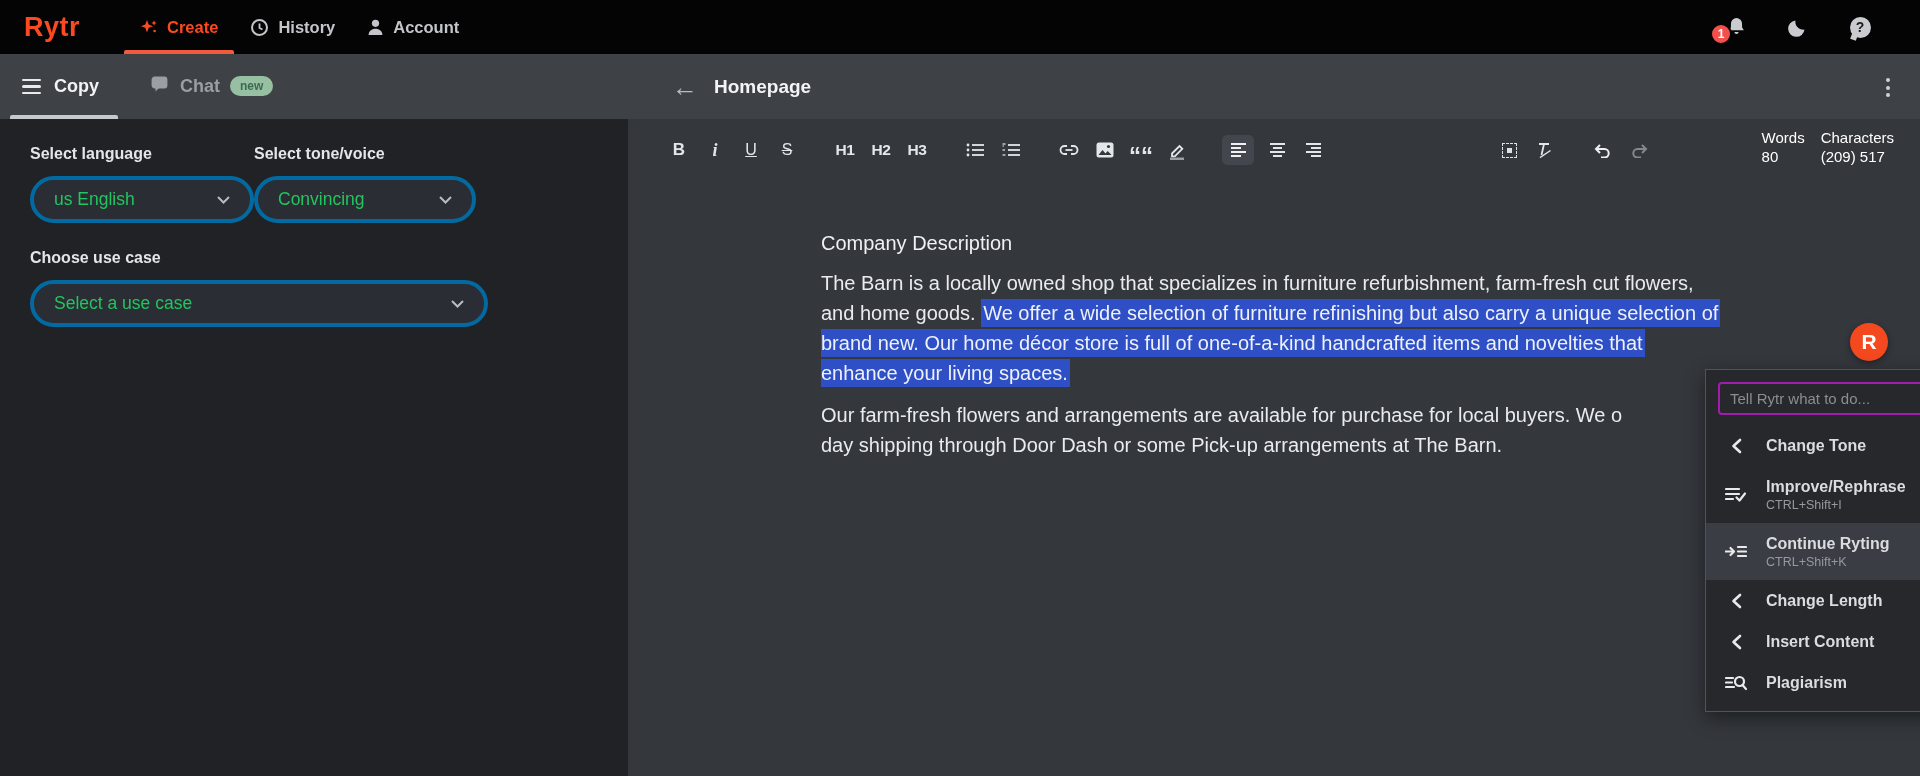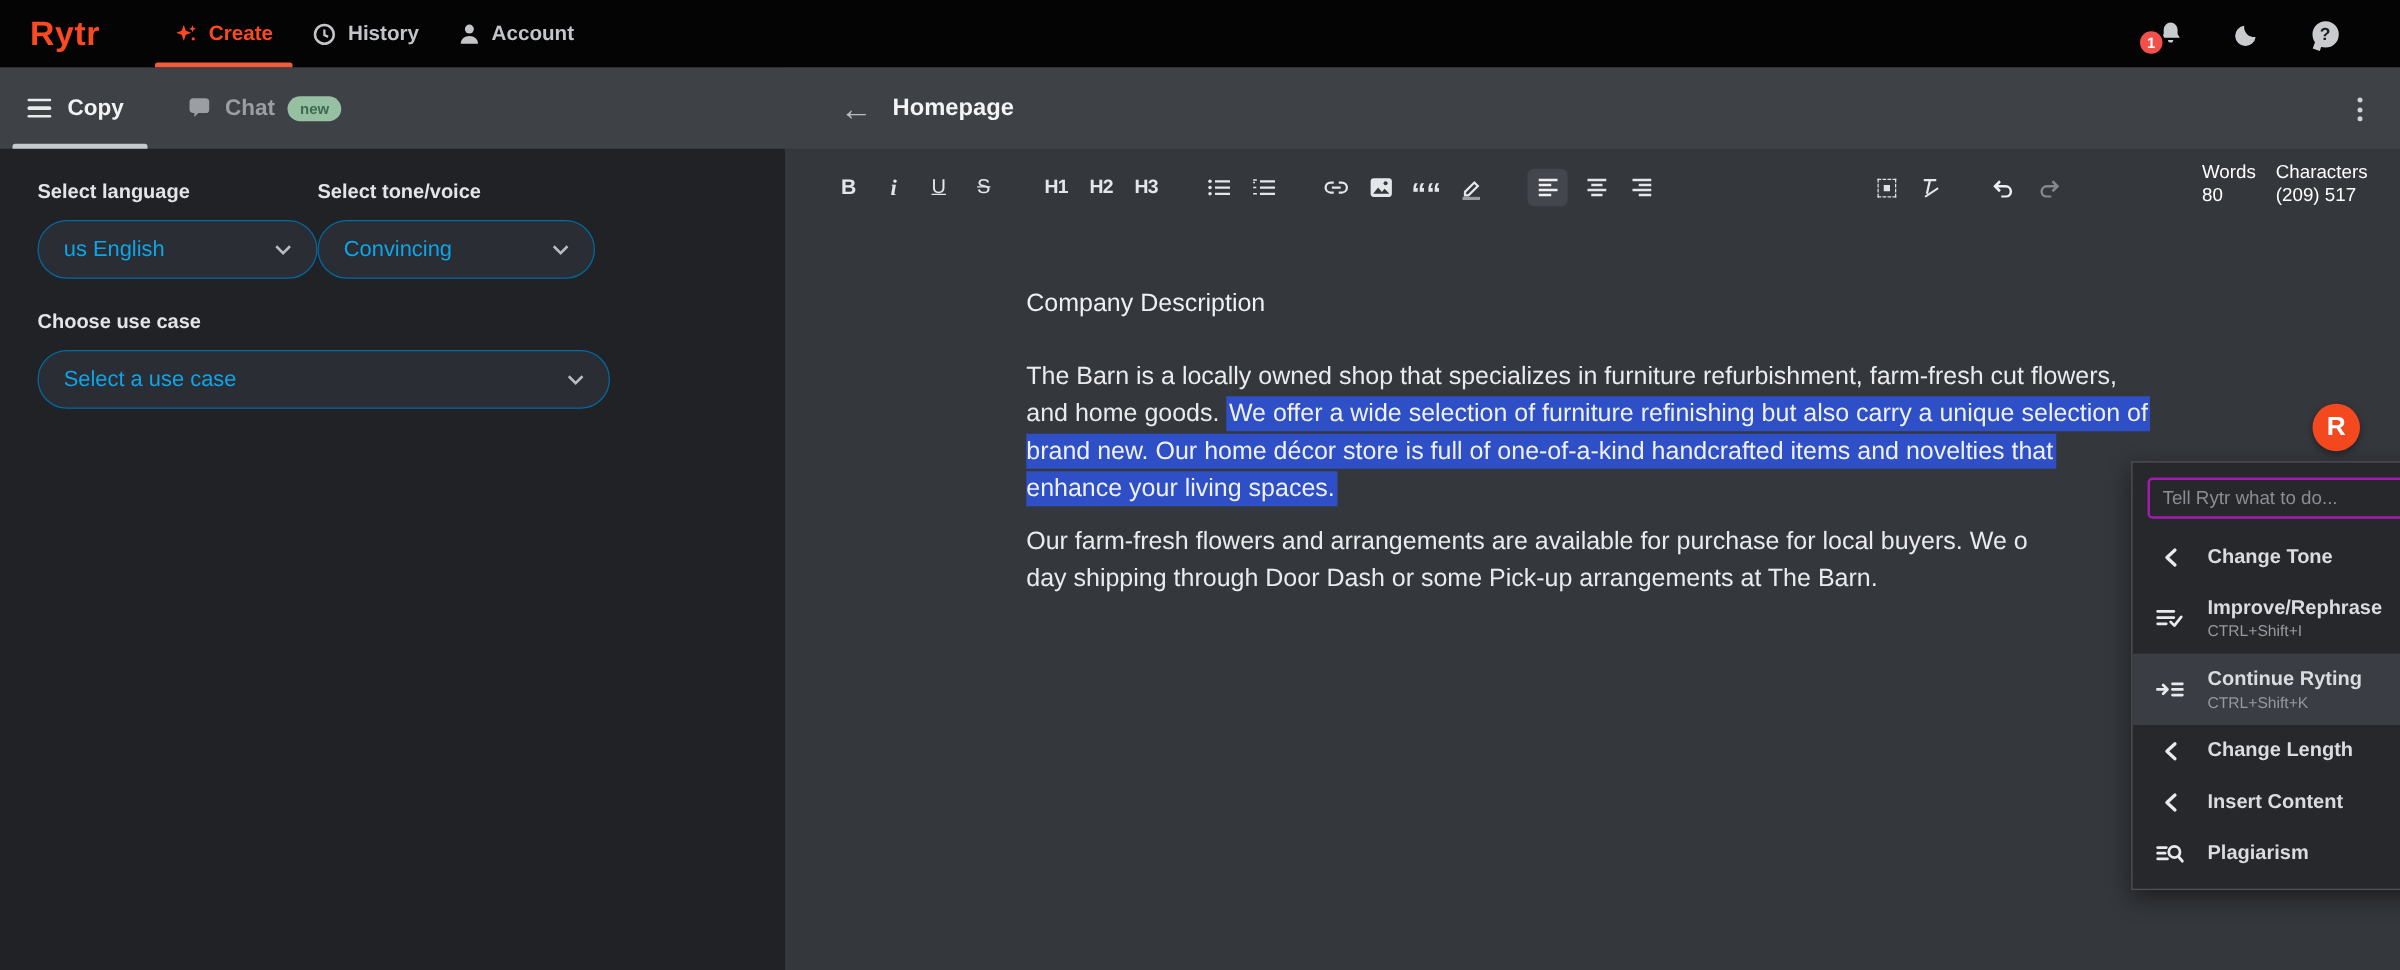--- a/index.html
+++ b/index.html
@@ -27,30 +27,30 @@
                  background:#c9cbce; transform:rotate(20deg); }
 
   
   .main { display:flex; height:722px; }
 
   
   .sidebar { width:628px; background:#202226; display:flex; flex-direction:column; }
   .side-header { height:65px; background:#3e4146; display:flex; align-items:center; padding-left:22px; position:relative; flex:none; }
   .copy-tab { display:flex; align-items:center; gap:13px; color:#f2f3f5; font-size:18px; font-weight:bold; cursor:pointer; }
   .copy-underline { position:absolute; left:10px; bottom:0; width:108px; height:4px; background:#c6c9cd; border-radius:2px 2px 0 0; }
-  .chat-tab { display:flex; align-items:center; gap:10px; margin-left:52px; color:#9b9ea3; font-size:18px; font-weight:bold; cursor:pointer; }
+  .chat-tab { display:flex; align-items:flex-start; gap:10px; margin-left:52px; color:#9b9ea3; font-size:18px; font-weight:bold; cursor:pointer; }
   .new-badge { background:#97bfa1; color:#3d6b51; font-size:12px; font-weight:bold; padding:3px 10px; border-radius:10px; }
   .hamburger { display:flex; flex-direction:column; gap:4px; }
   .hamburger span { width:19px; height:2.5px; background:#e8eaec; border-radius:2px; }
 
   .side-body { padding:26px 30px; }
   .field-label { color:#e3e5e7; font-size:16px; font-weight:bold; margin-bottom:13px; }
-  .select { height:47px; background:#2a2d33; border:1px solid #0369a1; border-radius:24px;
+  .select { height:47px; background:#2a2d33; border:4px solid #0369a1; border-radius:24px;
             display:flex; align-items:center; justify-content:space-between; padding:0 20px;
-            color:#0ea5e9; font-size:17.5px; cursor:pointer; }
+            color:#22c55e; font-size:17.5px; cursor:pointer; }
   .row2 { display:flex; }
   .col-lang { width:224px; }
   .col-tone { width:222px; }
   .usecase-wrap { margin-top:26px; }
   .usecase-select { width:458px; }
 
   
   .editor { flex:1; background:#34373c; position:relative; }
   .ed-header { height:65px; background:#3e4146; display:flex; align-items:center; padding-left:44px; position:relative; }
   .back-arrow { color:#b9bcbf; font-size:26px; line-height:1; cursor:pointer; }
@@ -71,21 +71,21 @@
   .tb.active-box { background:#43464c; border-radius:5px; }
   .tb.dim { color:#85888d; }
   .selall { width:15px; height:15px; border:1.5px dashed #dfe2e5; display:flex; align-items:center; justify-content:center; }
   .selall i { width:5px; height:5px; background:#dfe2e5; }
   .stats { position:absolute; right:26px; top:10px; display:flex; gap:16px;
            color:#ffffff; font-size:15px; line-height:18px; }
   .stats .num { margin-top:1px; }
 
   
   .doc { padding:47px 0 0 193px; }
-  .doc-heading { color:#eef0f3; font-size:20px; line-height:30px; margin-bottom:28px; white-space:nowrap; }
+  .doc-heading { color:#eef0f3; font-size:20px; line-height:30px; margin-bottom:10px; white-space:nowrap; }
   .doc-line { color:#e9ebee; font-size:20px; line-height:30px; white-space:nowrap; }
   .para2 { margin-top:12px; }
   .sel { background:#2e4fc5; color:#eef1f8; padding:3px 2px 3px 0; }
   .sel-lead { padding-left:2px; }
 
   
   .r-avatar { position:absolute; left:1222px; top:269px; width:38px; height:38px; border-radius:50%;
               background:#f4491f; color:#fff; font-weight:bold; font-size:21px;
               display:flex; align-items:center; justify-content:center; cursor:pointer; box-shadow:0 2px 6px rgba(0,0,0,.4); }
   .menu { position:absolute; left:1077px; top:315px; width:298px; background:#26282c;

